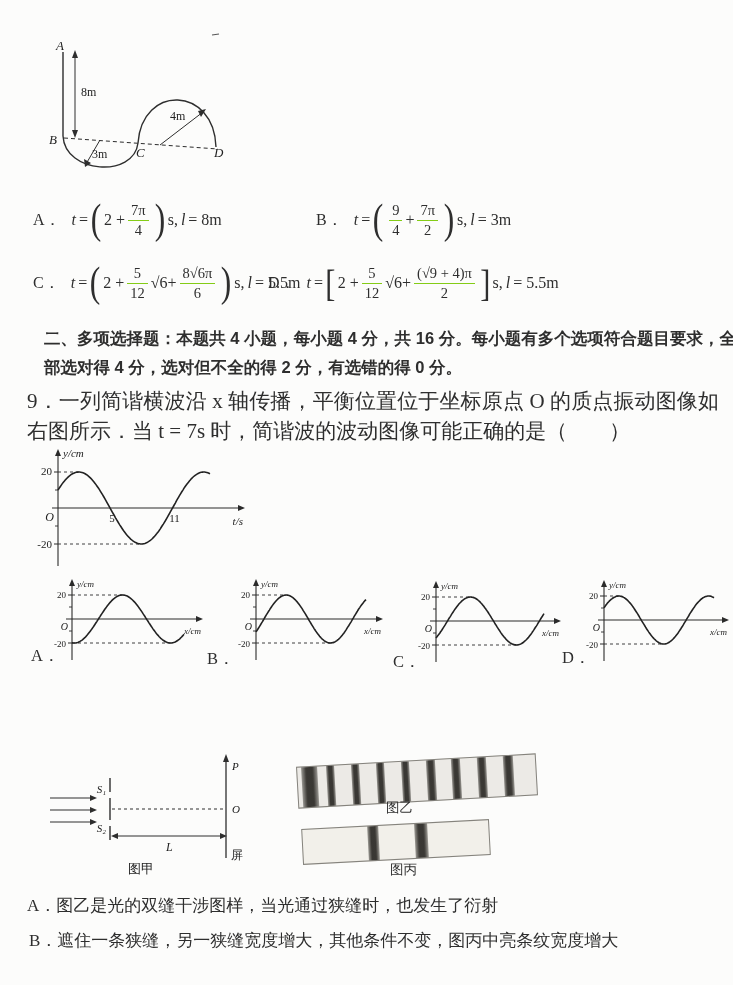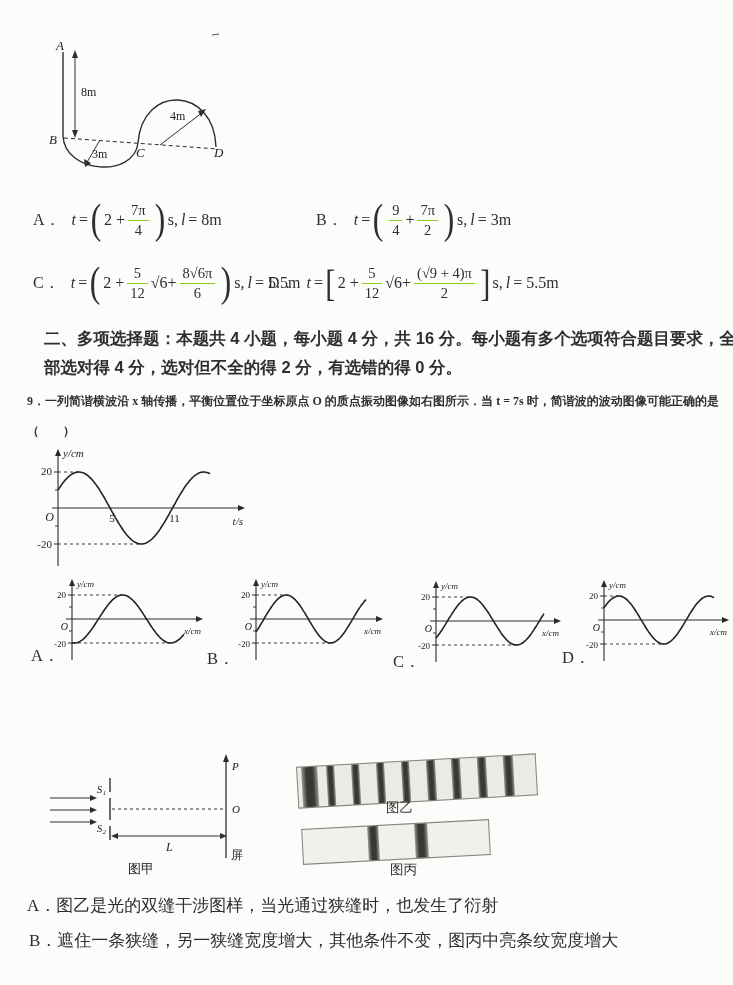--- a/index.html
+++ b/index.html
@@ -1,19 +1,19 @@
 <!DOCTYPE html>
 <html><head>
 <meta charset="utf-8">
 <style>
   html,body{margin:0;padding:0;}
   .page{position:relative;width:733px;height:985px;background:#fcfcfb;
         font-family:"Liberation Serif",serif;color:#2e2e2e;overflow:hidden;}
   .abs{position:absolute;}
-  .txt{font-size:12px;line-height:30px;text-align:justify;font-weight:bold;}
+  .txt{font-size:21px;line-height:30px;text-align:justify;}
   .hdr{font-size:16.5px;line-height:29px;font-weight:bold;
        font-family:"Liberation Sans",sans-serif;text-align:justify;}
   .q10txt{line-height:36px;}
   .optline{font-size:17px;white-space:nowrap;}
   
   .opt{display:flex;align-items:center;font-size:16px;white-space:nowrap;}
   .opt .lbl{margin-right:8px;}
   .opt .var{font-style:italic;margin:0 3px;}
   .frac{display:inline-flex;flex-direction:column;text-align:center;
         vertical-align:middle;margin:0 3px;font-size:14.5px;line-height:1.25;}

